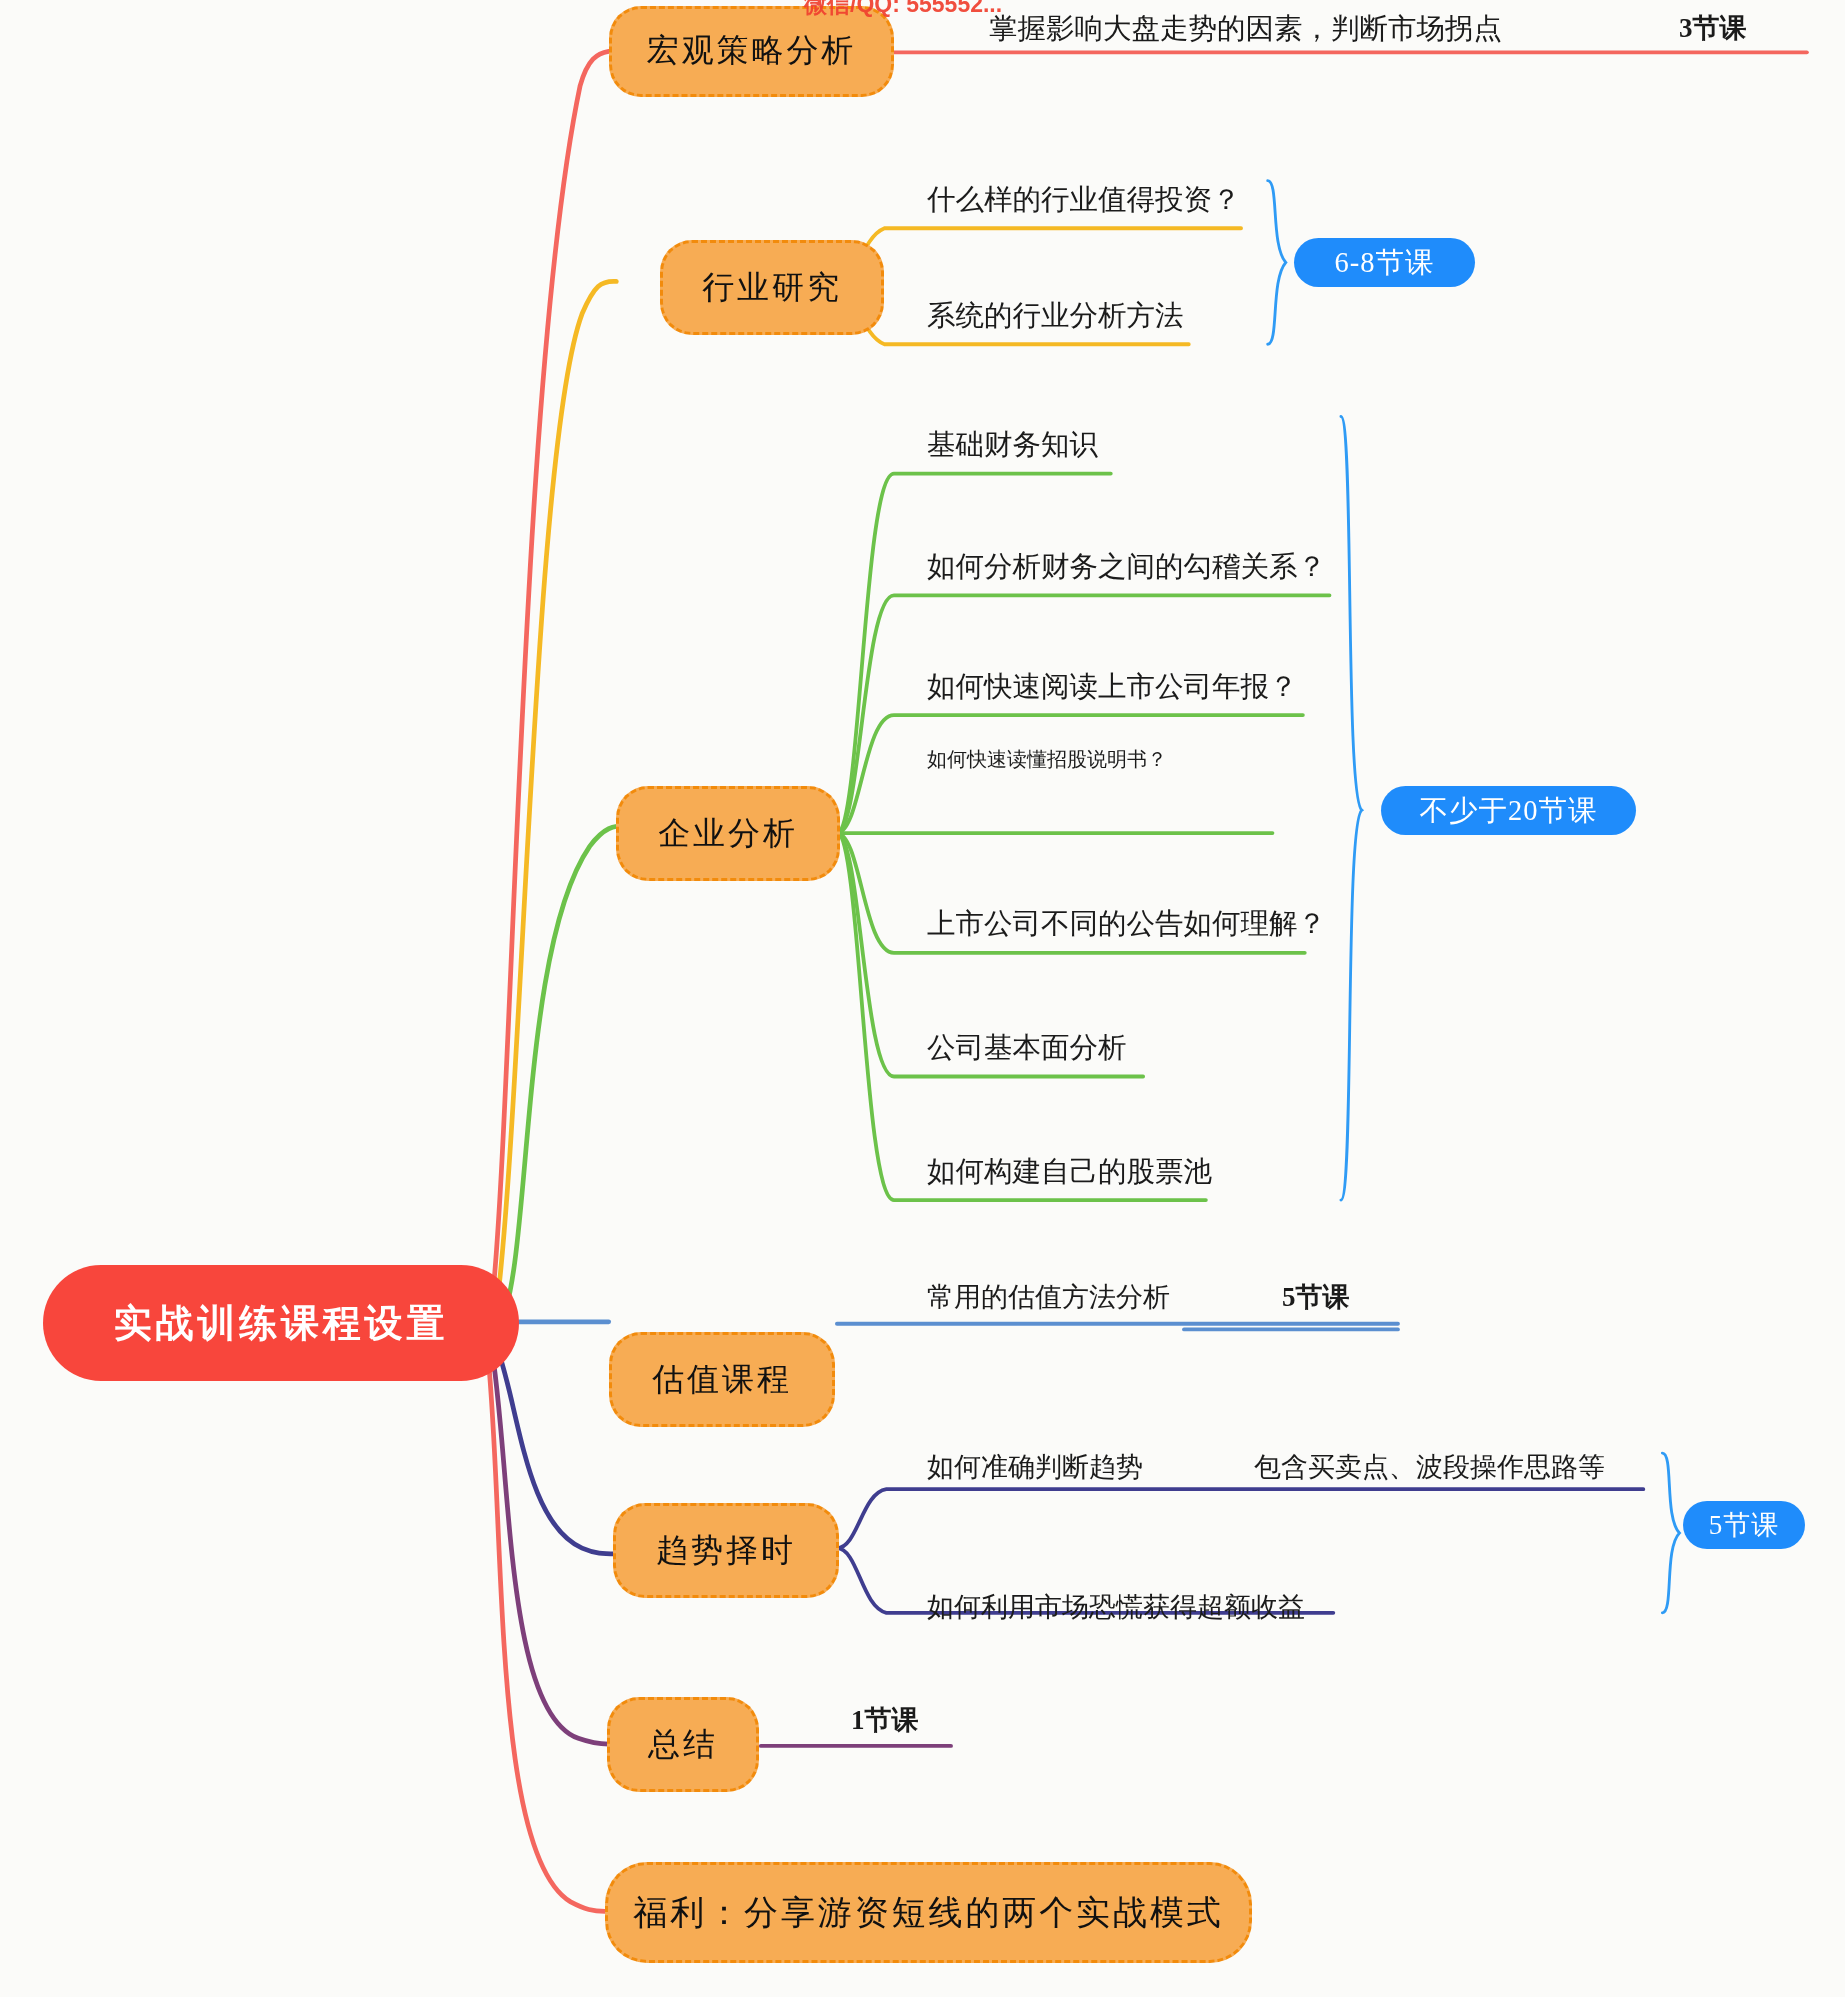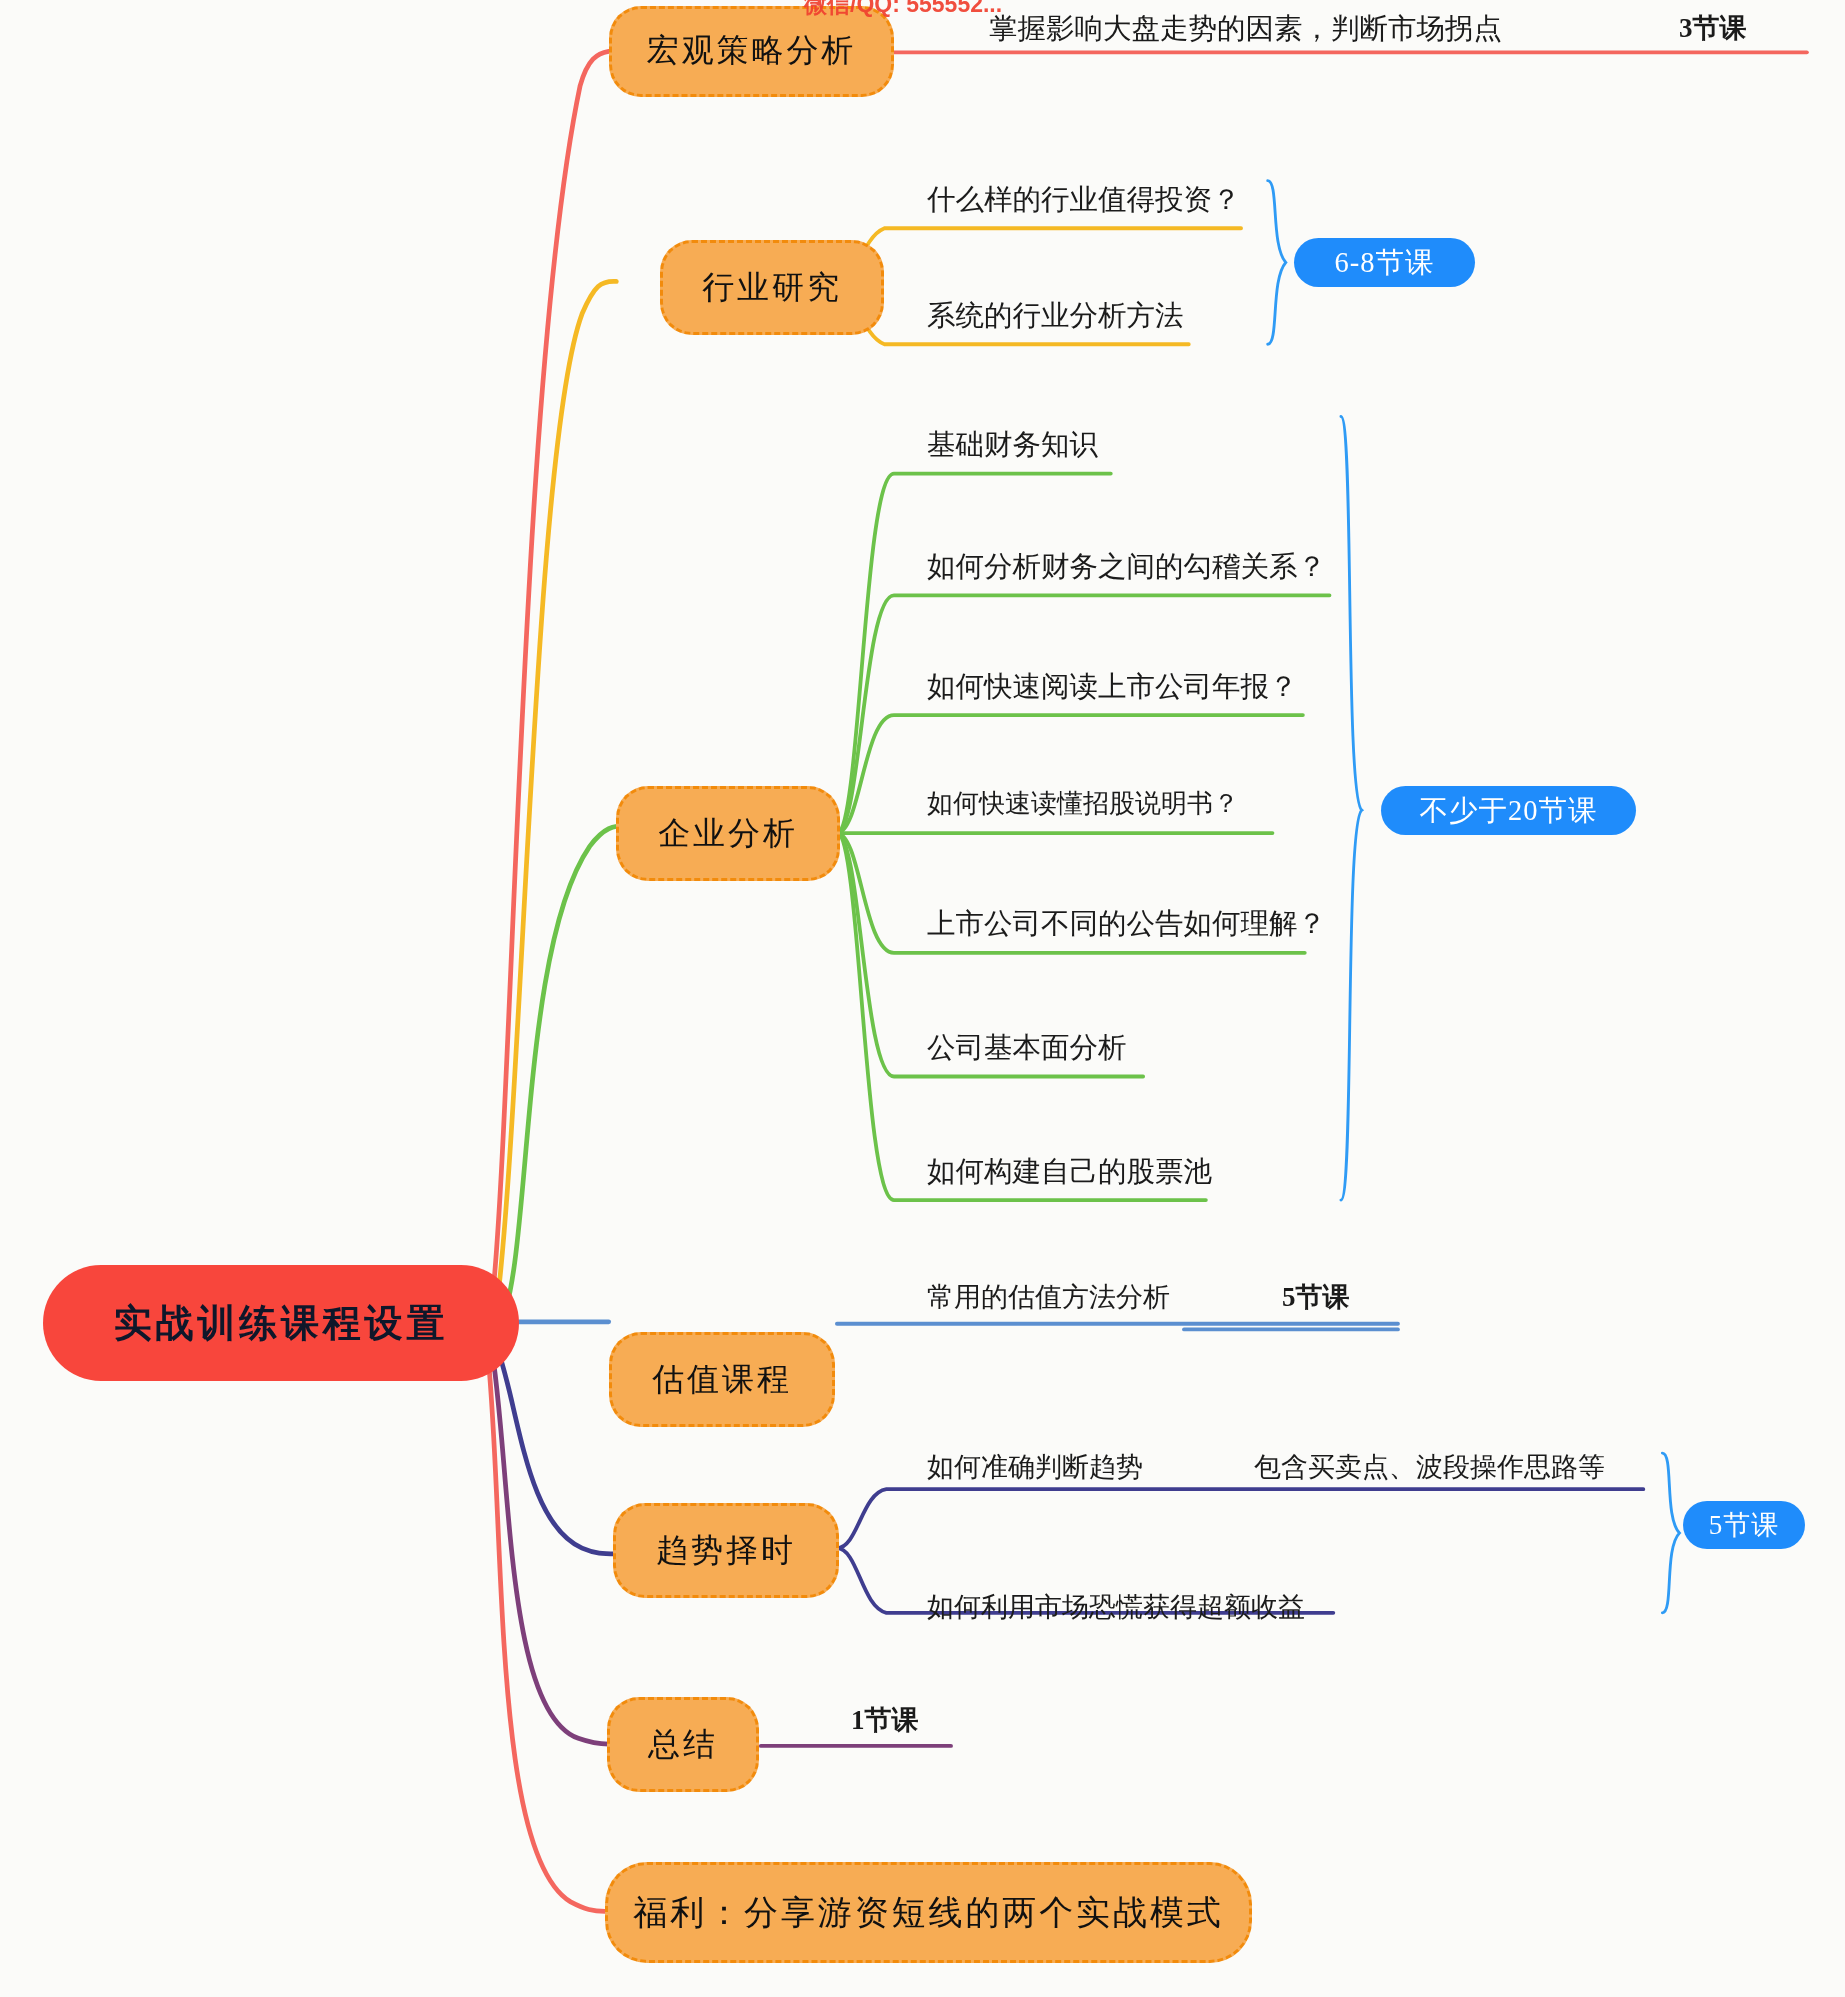--- a/index.html
+++ b/index.html
@@ -29,21 +29,21 @@
     display: flex;
     align-items: center;
     justify-content: center;
     text-align: center;
     white-space: nowrap;
     z-index: 5;
   }
   .node.root {
     background: #f8463c;
     border-radius: 950px;
-    color: #0f172a;
+    color: #ffffff;
     font-family: Liberation Serif, serif;
     font-weight: 700;
     letter-spacing: 3.8px;
   }
   .node.branch {
     background: #f7ac54;
     border: 3.8px dashed #f28b0c;
     border-radius: 32px;
     color: #111;
     font-weight: 400;
@@ -172,21 +172,21 @@
   <div class="leaf" style="left:989px; top:9.5px; font-size:28.5px;">掌握影响大盘走势的因素，判断市场拐点</div>
   <div class="leaf bold" style="left:1679px; top:9.5px; font-size:27px;">3节课</div>
 
   <div class="leaf" style="left:927px; top:181px; font-size:28.5px;">什么样的行业值得投资？</div>
   <div class="leaf" style="left:927px; top:297px; font-size:28.5px;">系统的行业分析方法</div>
   <div class="pill" style="left:1294px; top:238px; width:181px; height:49px; font-size:28.5px;">6-8节课</div>
 
   <div class="leaf" style="left:927px; top:426px; font-size:28.5px;">基础财务知识</div>
   <div class="leaf" style="left:927px; top:548px; font-size:28.5px;">如何分析财务之间的勾稽关系？</div>
   <div class="leaf" style="left:927px; top:668px; font-size:28.5px;">如何快速阅读上市公司年报？</div>
-  <div class="leaf" style="left:927px; top:786px; font-size:26px;">如何快速读懂招股说明书？</div>
+  <div class="leaf" style="left:927px; top:746px; font-size:20px;">如何快速读懂招股说明书？</div>
   <div class="leaf" style="left:927px; top:905px; font-size:28.5px;">上市公司不同的公告如何理解？</div>
   <div class="leaf" style="left:927px; top:1029px; font-size:28.5px;">公司基本面分析</div>
   <div class="leaf" style="left:927px; top:1153px; font-size:28.5px;">如何构建自己的股票池</div>
   <div class="pill" style="left:1381px; top:786px; width:255px; height:49px; font-size:28.5px;">不少于20节课</div>
 
   <div class="leaf" style="left:927px; top:1279px; font-size:27px;">常用的估值方法分析</div>
   <div class="leaf bold" style="left:1282px; top:1279px; font-size:27px;">5节课</div>
 
   <div class="leaf" style="left:927px; top:1449px; font-size:27px;">如何准确判断趋势</div>
   <div class="leaf" style="left:1254px; top:1449px; font-size:27px;">包含买卖点、波段操作思路等</div>

